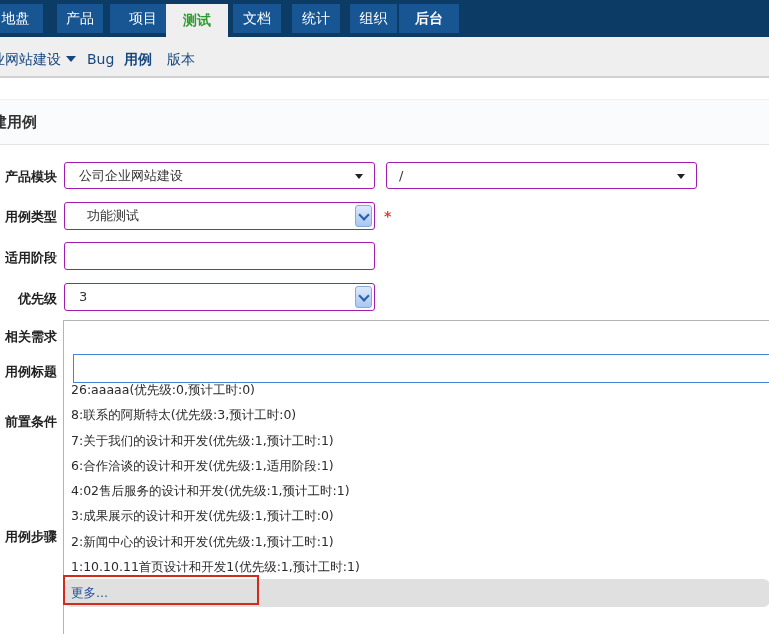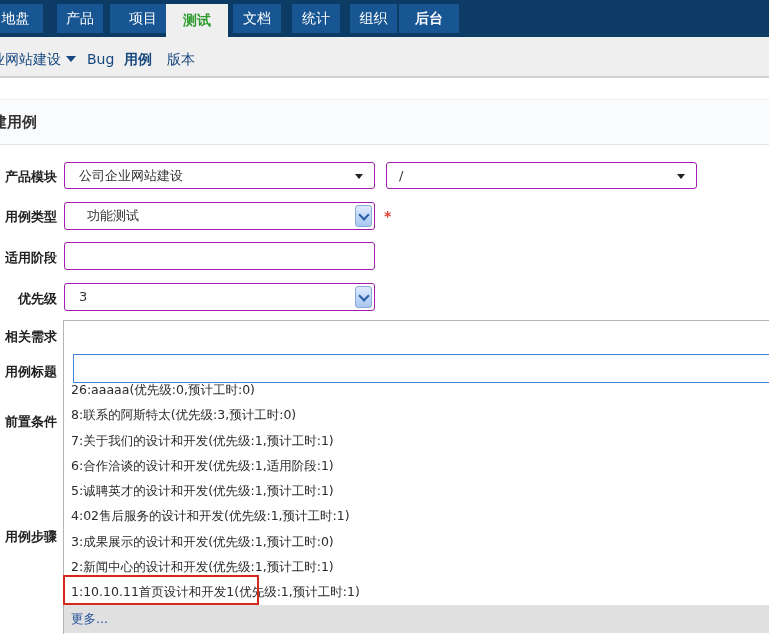--- a/index.html
+++ b/index.html
@@ -65,21 +65,21 @@
                 background:#fff; border:1px solid #b4b4b4; border-bottom:none; }
   .drop-panel { position:absolute; left:63px; top:350px; width:707px; height:284px;
                 background:#fff; border-left:1px solid #b4b4b4; z-index:5; }
   .drop-search { position:absolute; left:9px; top:4px; width:700px; height:29px;
                  border:1px solid #4285d6; background:#fff; z-index:3; outline:none;
                  font-size:13px; padding:0 6px; font-family:inherit; }
   .opt-list { position:absolute; left:0; top:27px; right:0; z-index:1; }
   .opt { height:25.3px; line-height:25.3px; padding-left:7px; font-size:12.5px; color:#2b2b2b;
          white-space:nowrap; cursor:pointer; }
   .opt-more { height:28px; line-height:28px; padding-left:7px; font-size:12.5px;
-              background:#e0e0e0; color:#28549b; cursor:pointer; }
+              background:#e0e0e0; color:#28549b; cursor:pointer;border-radius:7px; }
   .annotation { position:absolute; left:-1px; top:225px; width:196px; height:30px;
                 border:2px solid #d42a1c; z-index:9; pointer-events:none; }
 </style>
 </head>
 <body>
 
 <div class="page">
 
   <div class="topnav">
     <div class="tab tab-0">地盘</div>
@@ -138,21 +138,20 @@
 
   <div class="chosen-box"></div>
 
   <div class="drop-panel">
     <input class="drop-search" value="" style="">
     <div class="opt-list">
       <div class="opt">26:aaaaa(优先级:0,预计工时:0)</div>
       <div class="opt">8:联系的阿斯特太(优先级:3,预计工时:0)</div>
       <div class="opt">7:关于我们的设计和开发(优先级:1,预计工时:1)</div>
       <div class="opt">6:合作洽谈的设计和开发(优先级:1,适用阶段:1)</div>
-      <div class="opt">5:诚聘英才的设计和开发(优先级:1,预计工时:1)</div>
       <div class="opt">4:02售后服务的设计和开发(优先级:1,预计工时:1)</div>
       <div class="opt">3:成果展示的设计和开发(优先级:1,预计工时:0)</div>
       <div class="opt">2:新闻中心的设计和开发(优先级:1,预计工时:1)</div>
       <div class="opt">1:10.10.11首页设计和开发1(优先级:1,预计工时:1)</div>
       <div class="opt-more">更多...</div>
     </div>
     <div class="annotation"></div>
   </div>
 
 </div>

